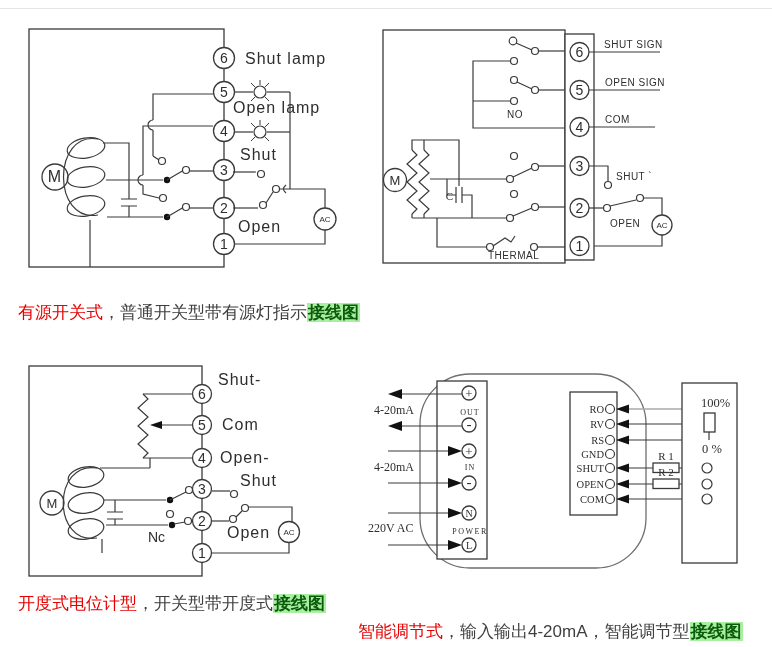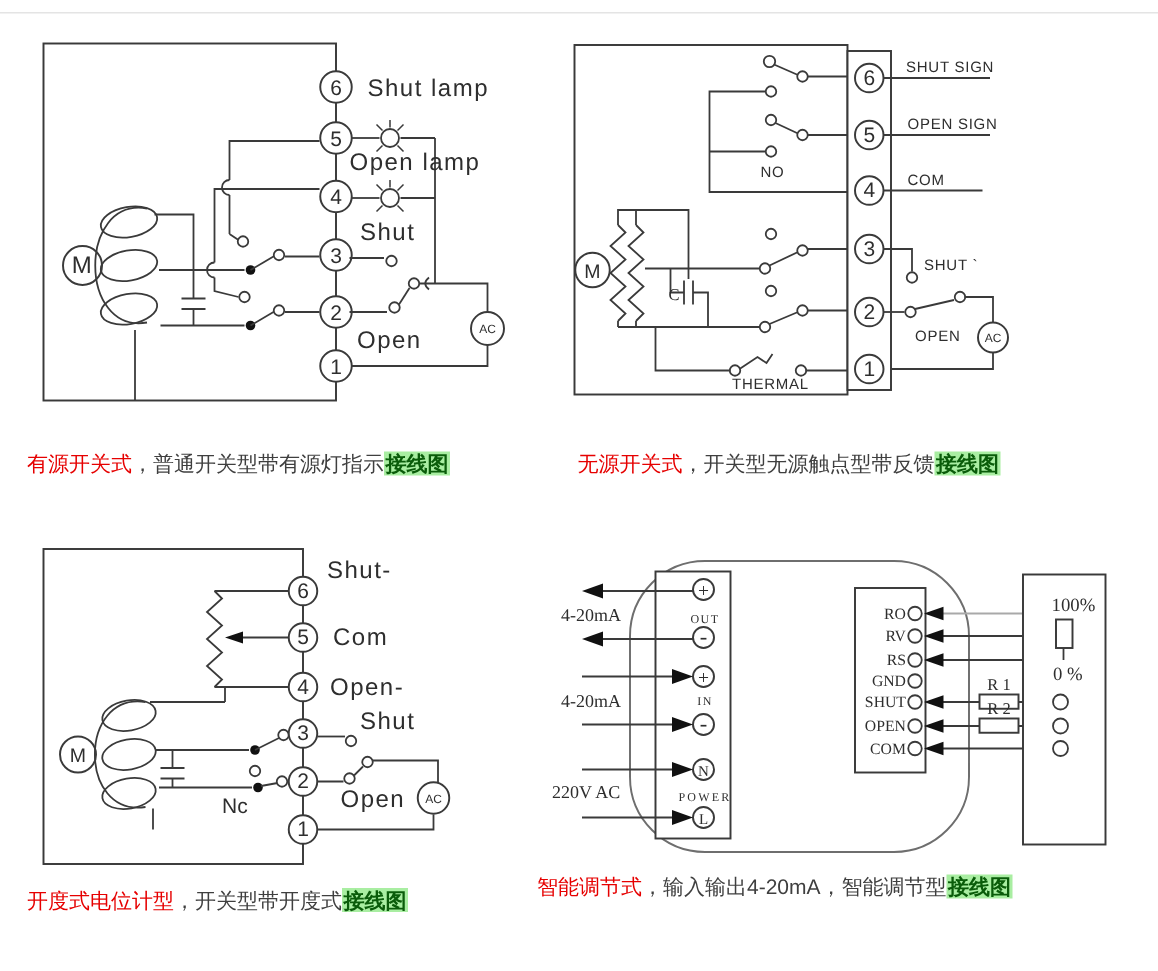--- a/index.html
+++ b/index.html
@@ -14,21 +14,21 @@
   .term{fill:#ffffff;stroke:#3a3a3a;stroke-width:1.3;}
   .dot{fill:#111;stroke:none;}
   .oc{fill:#ffffff;stroke:#3a3a3a;stroke-width:1.2;}
   .tri{fill:#111;stroke:none;}
   .box{fill:none;stroke:#3a3a3a;stroke-width:1.3;}
   .boxw{fill:#ffffff;stroke:#3a3a3a;stroke-width:1.3;}
   .tnum{font-size:14px;text-anchor:middle;}
   .lab16{font-size:16px;letter-spacing:1px;}
   .lab10{font-size:10px;letter-spacing:.5px;}
   .serif{font-family:"Liberation Serif",serif;}
-  .cap{position:absolute;font-size:14px;color:#3f3f3f;white-space:nowrap;}
+  .cap{position:absolute;font-size:17px;color:#3f3f3f;white-space:nowrap;}
   .cap .red{color:#e60000;}
   .cap .tag{color:#0a5c0a;font-weight:bold;background:#a9eea2;padding:0 1px;}
 </style>
 </head>
 <body>
 
 <div id="stage">
   <div id="toprule"></div>
 
   <svg width="772" height="647" viewBox="0 0 772 647">
@@ -373,22 +373,19 @@
       <text x="702" y="453" font-size="12.5">0 %</text>
       <circle class="oc" cx="707" cy="468" r="5"></circle>
       <circle class="oc" cx="707" cy="484" r="5"></circle>
       <circle class="oc" cx="707" cy="499" r="5"></circle>
     </g>
   </svg>
 
   <div class="cap" style="left:18px;top:301px">
     <span class="red">有源开关式</span><span>，普通开关型带有源灯指示</span><span class="tag">接线图</span>
   </div>
-  <div class="cap" style="left:385px;top:301px">
-    <span class="red">无源开关式</span><span>，开关型无源触点型带反馈</span><span class="tag">接线图</span>
-  </div>
   <div class="cap" style="left:18px;top:592px">
     <span class="red">开度式电位计型</span><span>，开关型带开度式</span><span class="tag">接线图</span>
   </div>
-  <div class="cap" style="left:358px;top:583px">
+  <div class="cap" style="left:358px;top:620px">
     <span class="red">智能调节式</span><span>，输入输出4-20mA，智能调节型</span><span class="tag">接线图</span>
   </div>
 </div>
 
 </body></html>

